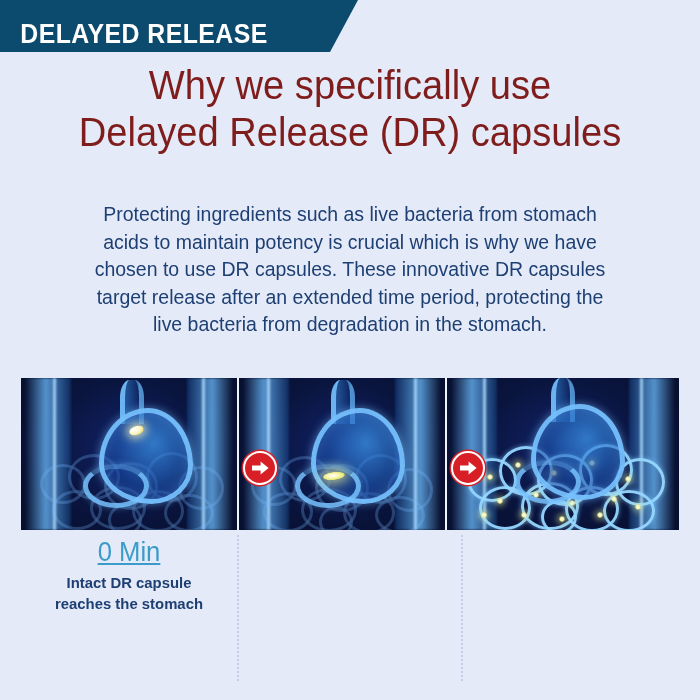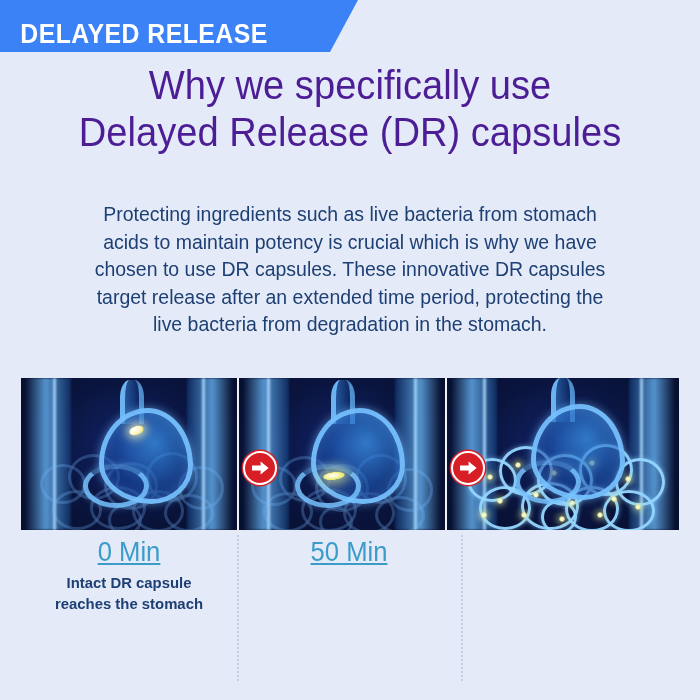--- a/index.html
+++ b/index.html
@@ -6,36 +6,36 @@
   body{
     width:700px;height:700px;overflow:hidden;
     background:#e4eaf7;
     font-family:"Liberation Sans","DejaVu Sans",sans-serif;
     position:relative;
   }
 
   
   .ribbon{
     position:absolute;left:0;top:0;width:358px;height:68px;
-    background:#3b82f6;
+    background:#0c4a6e;
     -webkit-clip-path:polygon(0 0,358px 0,330px 52px,0 52px);
     clip-path:polygon(0 0,358px 0,330px 52px,0 52px);
     display:flex;align-items:center;
   }
   .ribbon-text{
     color:#ffffff;font-weight:bold;font-size:27px;letter-spacing:.5px;
     padding-left:22px;
     transform:scaleX(.92);transform-origin:left center;
     white-space:nowrap;
   }
 
   
   .title{
     position:absolute;left:0;top:62px;width:700px;
-    text-align:center;color:#4c1d95;
+    text-align:center;color:#7f1d1d;
     font-size:41px;line-height:47px;font-weight:400;
     letter-spacing:0px;
   }
   .title span{display:block;transform:scaleX(.93);}
 
   
   .body-copy{
     position:absolute;left:50px;top:200px;width:600px;
     text-align:center;color:#1d3f73;
     font-size:20.5px;line-height:27.5px;font-weight:400;
@@ -289,19 +289,16 @@
     <div class="time">
       <span>0 Min</span>
     </div>
     <div class="cap">
       <span>Intact DR capsule</span>
       <span>reaches the stomach</span>
     </div>
   </div>
 
   <div class="col c2">
-    <div class="time">
-      <span>50 Min</span>
-    </div>
   </div>
 
 
 </div>
 
 </body></html>

